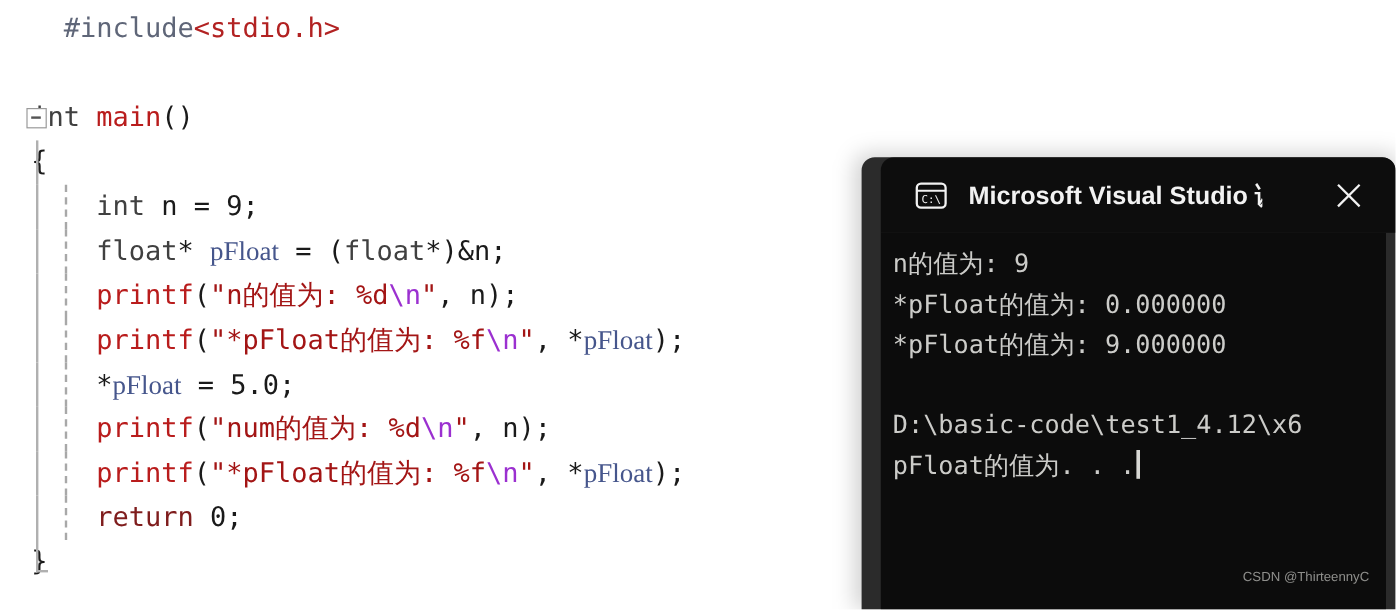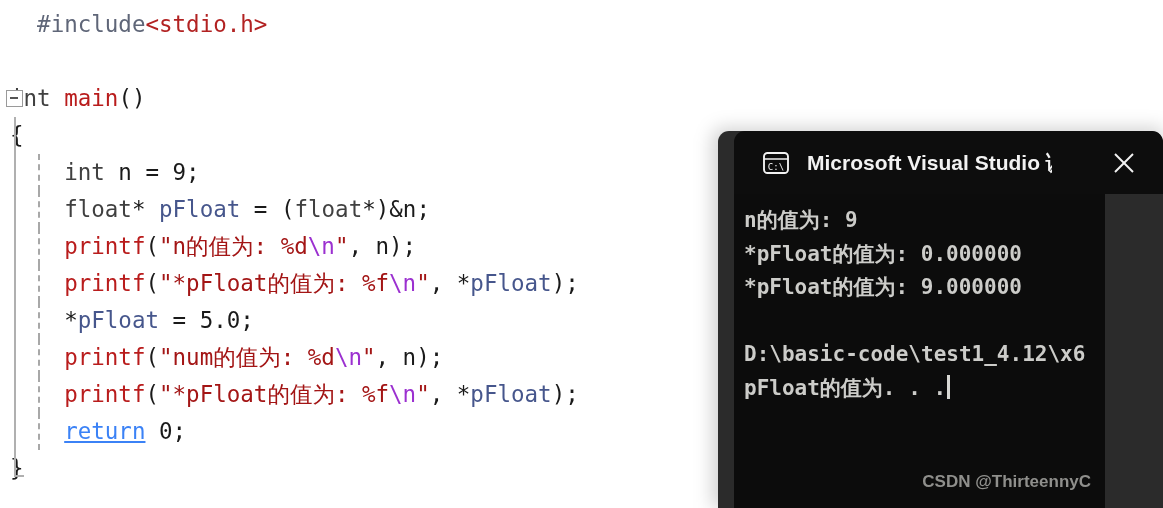--- a/index.html
+++ b/index.html
@@ -28,20 +28,21 @@
     line-height: 37px;
     color: #000000;
     padding-top: 6px;
   }
 
   .code-line {
     position: relative;
     height: 37px;
     white-space: pre;
     padding-left: 10px;
+    margin-left: 16px;
   }
 
   
   .fold-box {
     position: absolute;
     left: 6px; top: 10px;
     width: 17px; height: 17px;
     border: 1.6px solid #9a9a9a;
     background: #ffffff;
   }
@@ -74,24 +75,24 @@
     width: 0; height: 37px;
     border-left: 2px dashed #a8a8a8;
   }
 
   
   .t-pre      { color: #5f6678; }
   .t-header   { color: #b22222; }
   .t-kw       { color: #404040; }
   .t-fn       { color: #b91c1c; }
   .t-plain    { color: #1a1a1a; }
-  .t-ident    { color: #46568c; }
+  .t-ident    { color: #46568c; font-family: Liberation Serif, serif; }
   .t-str      { color: #a31515; }
   .t-esc      { color: #9b30d0; }
-  .t-ret      { color: #3b82f6; text-decoration: underline; }
+  .t-ret      { color: #7f1d1d; }
   .t-num      { color: #1a1a1a; }
 
   
   #console-shadow {
     position: absolute;
     left: 712px; top: 128px;
     width: 451px; height: 380px;
     background: rgba(0,0,0,0.18);
     filter: blur(9px);
     border-radius: 12px 0 0 0;
@@ -131,49 +132,48 @@
   #console-close {
     position: absolute;
     right: 26px; top: 50%;
     transform: translateY(-50%);
     width: 26px; height: 26px;
     color: #f2f2f2;
   }
   #console-body {
     position: absolute;
     left: 16px; top: 63px;
-    width: 371px; height: 314px;
+    width: 421px; height: 314px;
     background: #0c0c0c;
     font-family: "DejaVu Sans Mono", monospace;
     font-size: 21px;
     line-height: 33.5px;
     color: #ccccc9;
     padding: 10px 0 0 10px;
     overflow: hidden;
-    font-weight: bold;
   }
   .out-line {
     white-space: pre;
     height: 33.5px;
   }
   .out-line.blank { height: 33.5px; }
   .cursor-block {
     display: inline-block;
     width: 3px;
     height: 24px;
     background: #d8d8d4;
     vertical-align: -4px;
     margin-left: 1px;
   }
   #watermark {
     position: absolute;
     right: 14px; bottom: 10px;
     color: #8f8f8c;
     font-family: "Liberation Sans", sans-serif;
-    font-size: 17px;
+    font-size: 11px;
     white-space: nowrap;
   }
 </style>
 </head>
 <body>
 
 <div id="stage">
 
   <div id="editor">
     <div id="code-lines">

